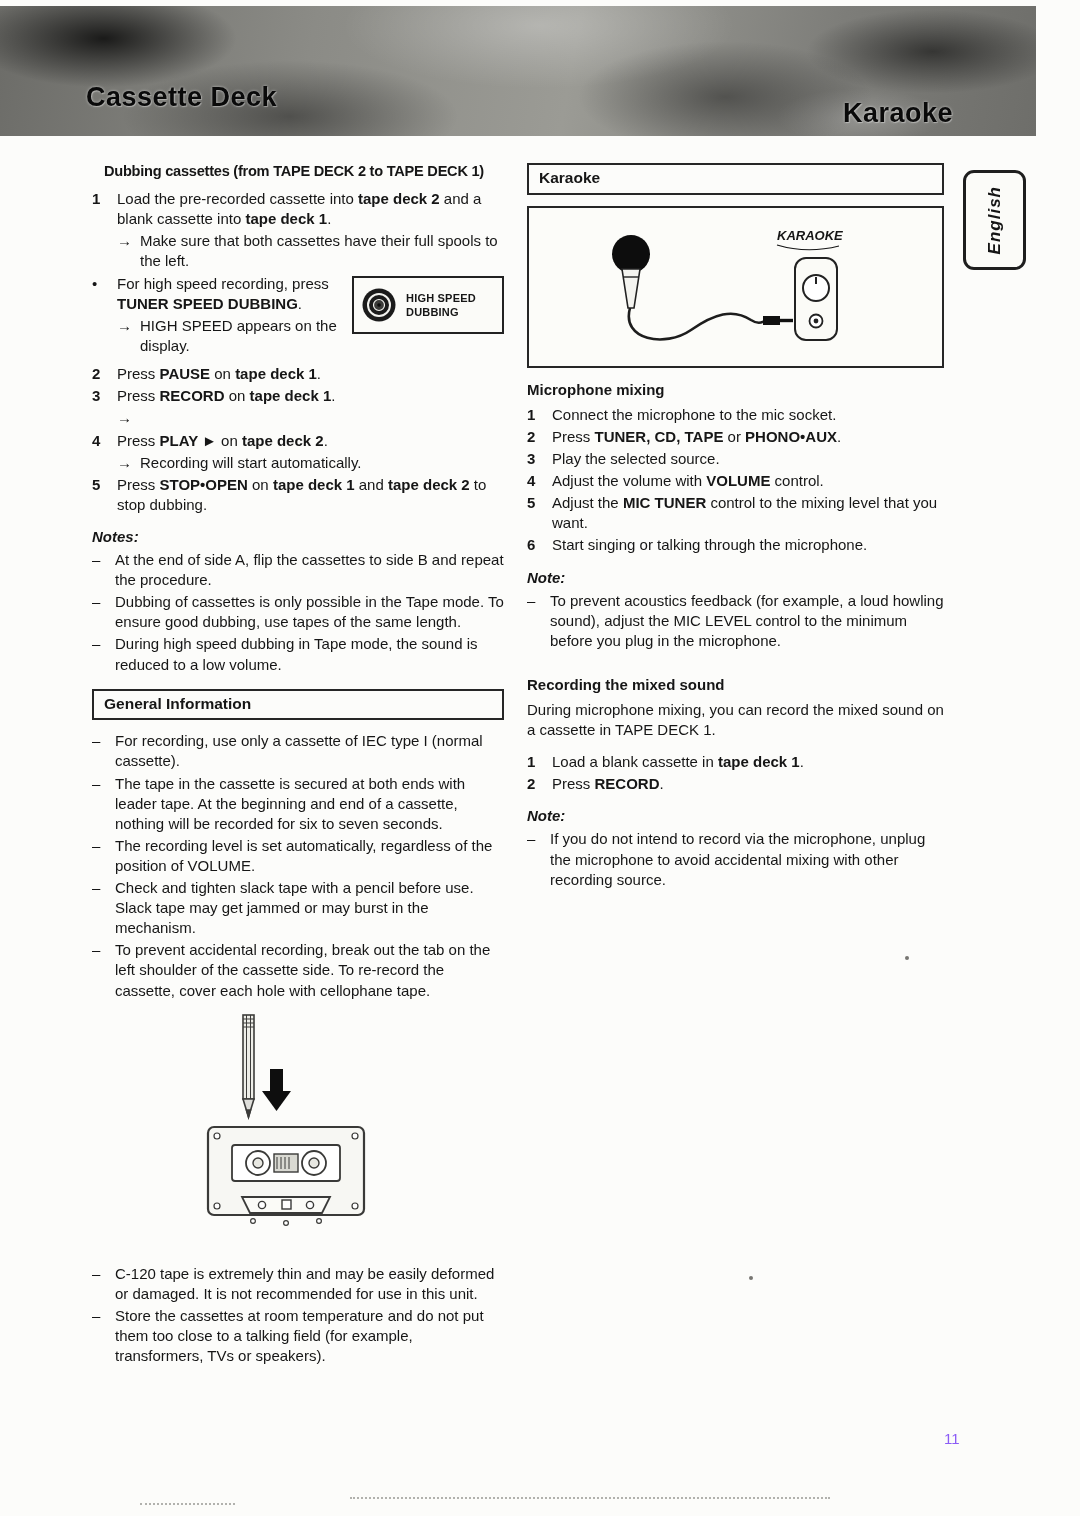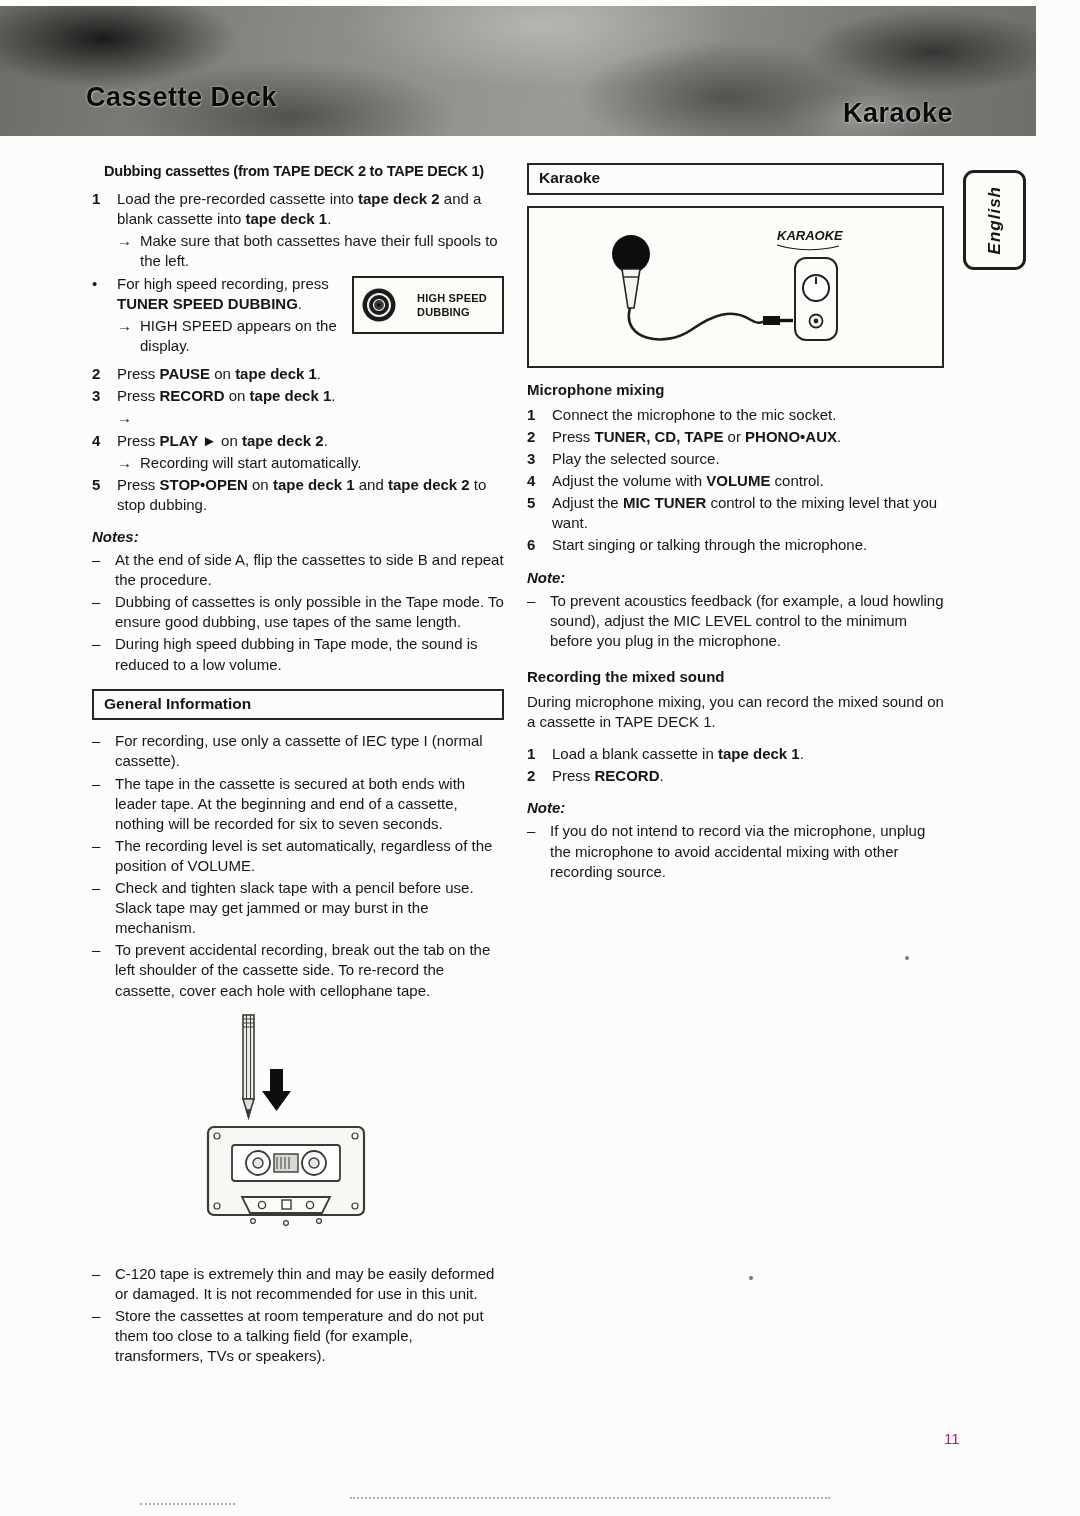--- a/index.html
+++ b/index.html
@@ -67,34 +67,34 @@
   .boxed {
     border: 2px solid #262626; font-weight: 700; font-size: 15.5px;
     padding: 3px 10px 4px 10px; margin: 14px 0 11px 0; background: #fcfcfa;
   }
 
   
   .hs-flex { display: flex; margin: 3px 0 6px 0; }
   .hs-left { flex: 1; padding-right: 6px; }
   .hs-box {
     flex: none; width: 152px; height: 58px; border: 2px solid #222;
-    display: flex; align-items: center; gap: 20px; padding: 22px 7px; margin-top: 2px;
+    display: flex; align-items: center; gap: 9px; padding: 22px 7px; margin-top: 2px;
     background: #fbfbf8;
   }
   .hs-label { font-weight: 700; font-size: 11px; line-height: 1.3; letter-spacing: .2px; }
 
   
   .illus-box {
     border: 2px solid #262626; height: 162px; margin: 0 0 12px 0;
     position: relative; background: #fcfcf9;
   }
   .cassette-wrap { margin: 12px 0 8px 104px; }
 
   
-  .page-number { position: absolute; left: 944px; top: 1430px; font-size: 15px; color: #be185d; text-align: right; }
+  .page-number { position: absolute; left: 944px; top: 1430px; font-size: 15px; color: #8b5cf6; text-align: right; }
   .scan-line  { position: absolute; border-top: 2px dotted #999994; opacity: .75; }
   .sl1 { left: 350px; top: 1497px; width: 480px; }
   .sl2 { left: 140px; top: 1503px; width: 95px; }
   .speck { position: absolute; width: 4px; height: 4px; border-radius: 50%; background: #55544f; opacity: .8; }
   .sp1 { left: 905px; top: 956px; }
   .sp2 { left: 749px; top: 1276px; }
 </style>
 </head>
 <body>
 
@@ -325,21 +325,21 @@
       <span class="num">6</span>
       <span class="txt">Start singing or talking through the microphone.</span>
     </div>
 
     <div class="note-label">Note:</div>
     <div class="row dash">
       <span class="marker">–</span>
       <span class="txt">To prevent acoustics feedback (for example, a loud howling sound), adjust the MIC LEVEL control to the minimum before you plug in the microphone.</span>
     </div>
 
-    <div class="subheading" style="margin-top:16px">Recording the mixed sound</div>
+    <div class="subheading" style="margin-top:24px">Recording the mixed sound</div>
     <div>During microphone mixing, you can record the mixed sound on a cassette in TAPE DECK 1.</div>
 
     <div class="row step mt12">
       <span class="num">1</span>
       <span class="txt">Load a blank cassette in <b>tape deck 1</b>.</span>
     </div>
     <div class="row step">
       <span class="num">2</span>
       <span class="txt">Press <b>RECORD</b>.</span>
     </div>

